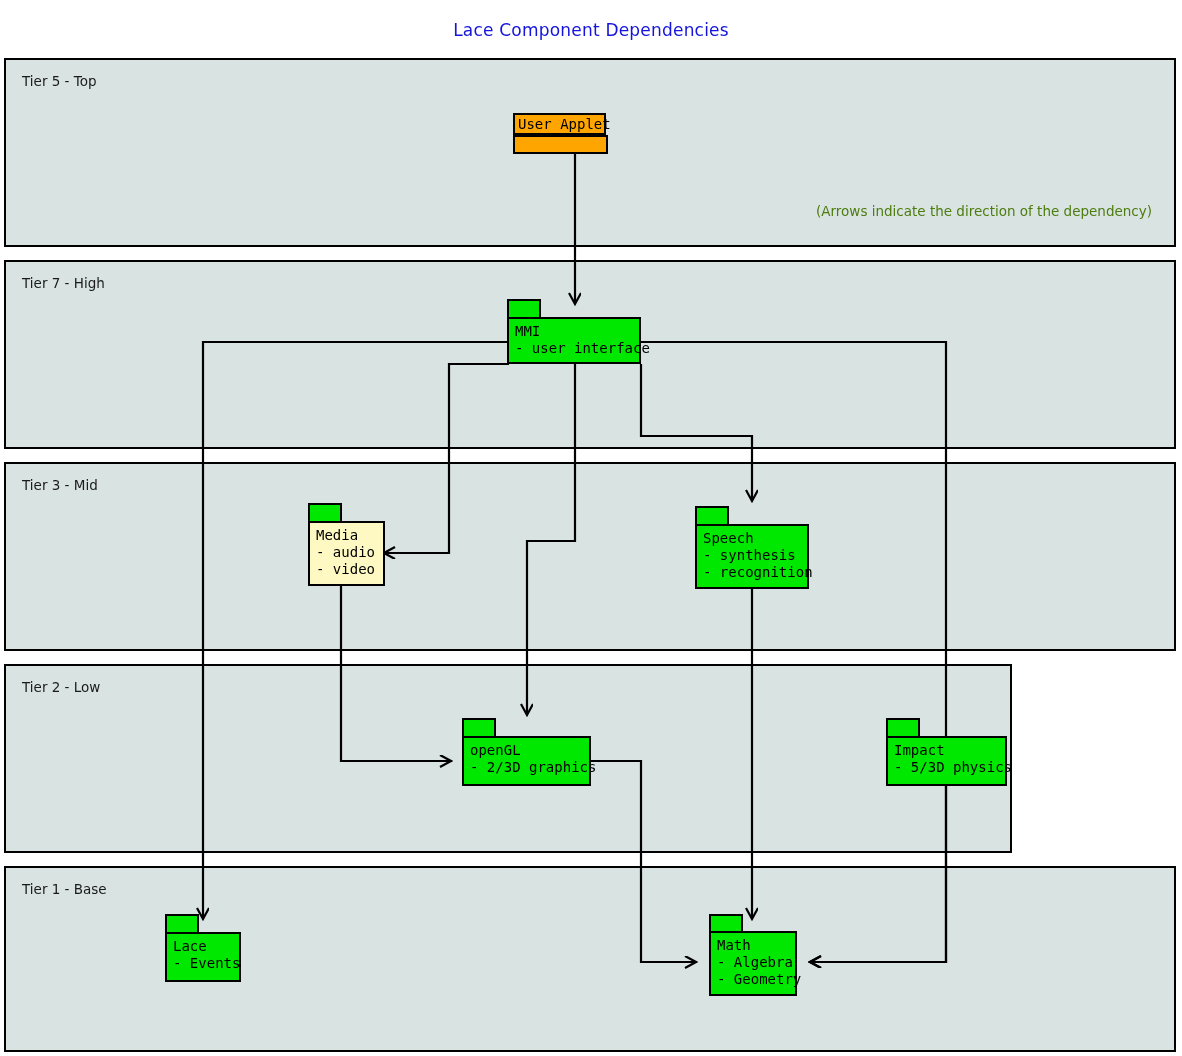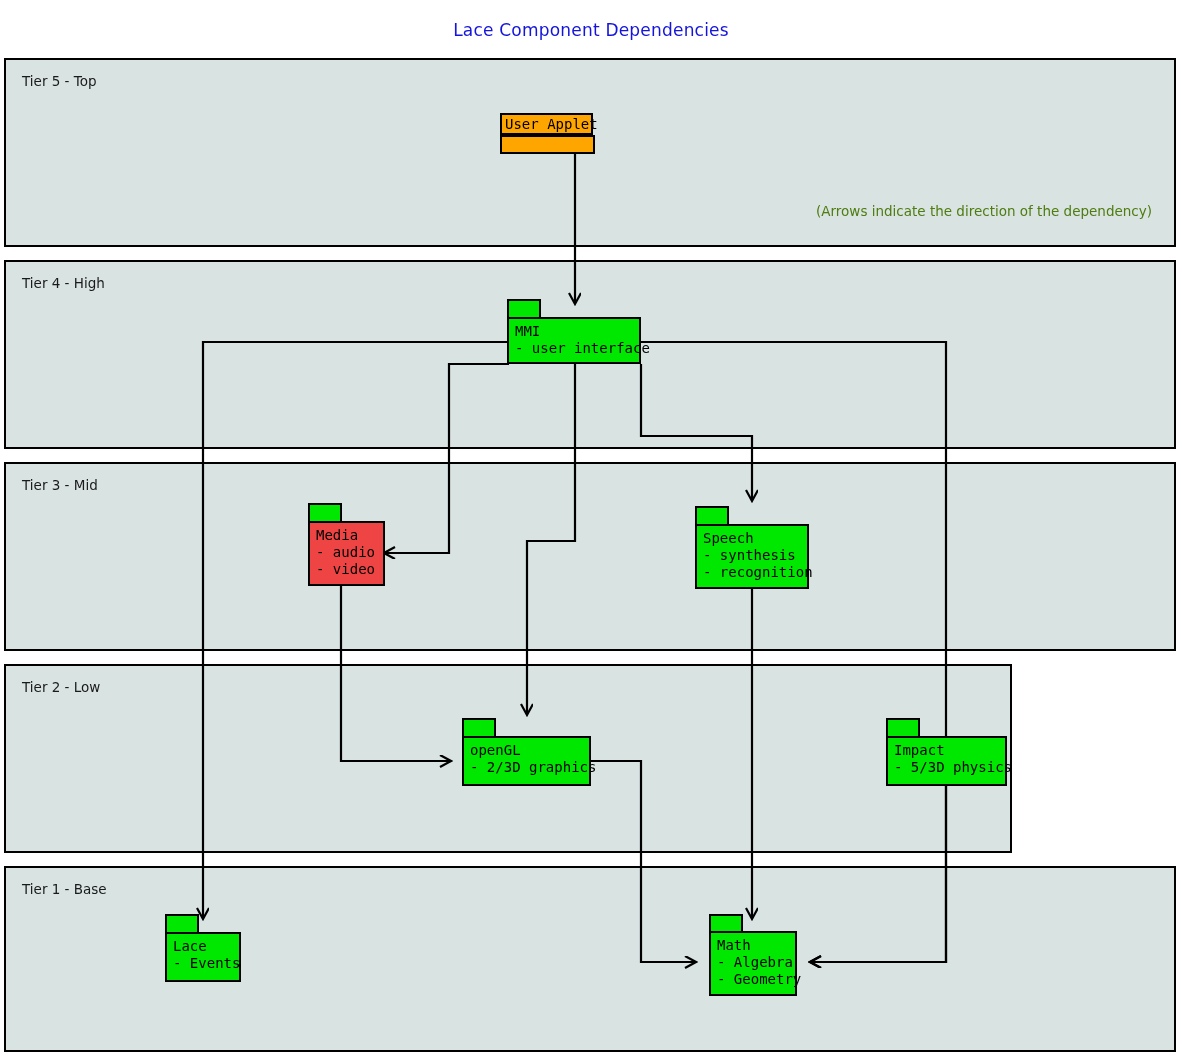--- a/index.html
+++ b/index.html
@@ -108,21 +108,21 @@
 <div id="canvas">
 
   <div id="diagram-title">Lace Component Dependencies</div>
 
   <div class="tier" style="left:4px; top:58px; width:1172px; height:189px;">
     <div class="tier-label">Tier 5 - Top</div>
     <div class="tier-note" style="right:22px; top:143px;">(Arrows indicate the direction of the dependency)</div>
   </div>
 
   <div class="tier" style="left:4px; top:260px; width:1172px; height:189px;">
-    <div class="tier-label">Tier 4 - High</div>
+    <div class="tier-label">Tier 7 - High</div>
   </div>
 
   <div class="tier" style="left:4px; top:462px; width:1172px; height:189px;">
     <div class="tier-label">Tier 3 - Mid</div>
   </div>
 
   <div class="tier" style="left:4px; top:664px; width:1008px; height:189px;">
     <div class="tier-label">Tier 2 - Low</div>
   </div>
 
@@ -153,38 +153,38 @@
       <path d="M341,586 L341,761 L450,761" marker-end="url(#arrowend)"></path>
 
       <path d="M752,589 L752,918" marker-end="url(#arrowend)"></path>
 
       <path d="M591,761 L641,761 L641,962 L695,962" marker-end="url(#arrowend)"></path>
 
       <path d="M946,786 L946,962 L811,962" marker-end="url(#arrowend)"></path>
     </g>
   </svg>
 
-  <div class="node applet" style="left:500px; top:113px; width:95px; height:41px;">
+  <div class="node applet" style="left:513px; top:113px; width:95px; height:41px;">
     <div class="titlebox" style="width:93px; height:22px; background:#ffa500;">
       <div class="line">User Applet</div>
     </div>
     <div class="base" style="top:22px; width:95px; height:19px; background:#ffa500;"></div>
   </div>
 
   <div class="node" style="left:507px; top:299px; width:110px; height:65px;padding-left:8px;">
     <div class="tab" style="width:34px; background:#00e800;"></div>
     <div class="body" style="top:18px; width:134px; height:47px; background:#00e800;">
       <div class="line">MMI</div>
       <div class="line">- user interface</div>
     </div>
   </div>
 
   <div class="node" style="left:308px; top:503px; width:77px; height:83px;">
     <div class="tab" style="width:34px; background:#00e800;"></div>
-    <div class="body" style="top:18px; width:77px; height:65px; background:#ef4444;">
+    <div class="body" style="top:18px; width:77px; height:65px; background:#fef9c3;">
       <div class="line">Media</div>
       <div class="line">- audio</div>
       <div class="line">- video</div>
     </div>
   </div>
 
   <div class="node" style="left:695px; top:506px; width:114px; height:83px;">
     <div class="tab" style="width:34px; background:#00e800;"></div>
     <div class="body" style="top:18px; width:114px; height:65px; background:#00e800;">
       <div class="line">Speech</div>

